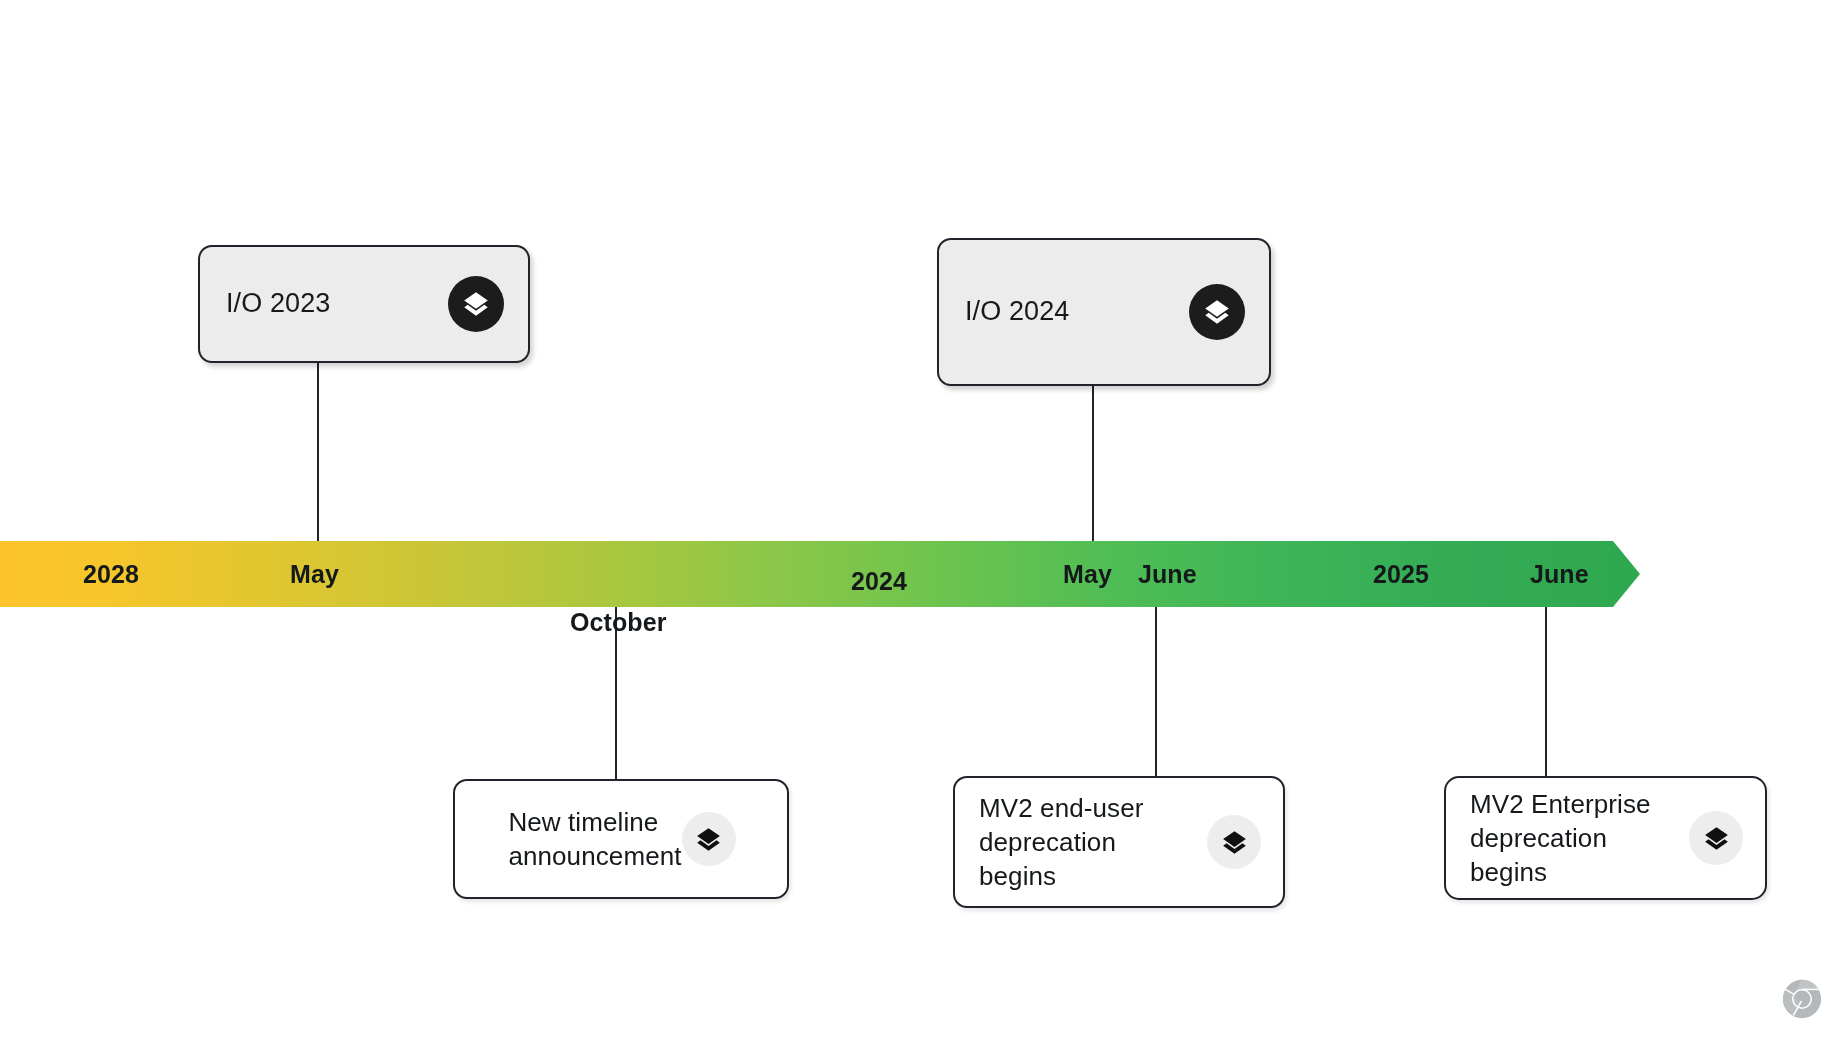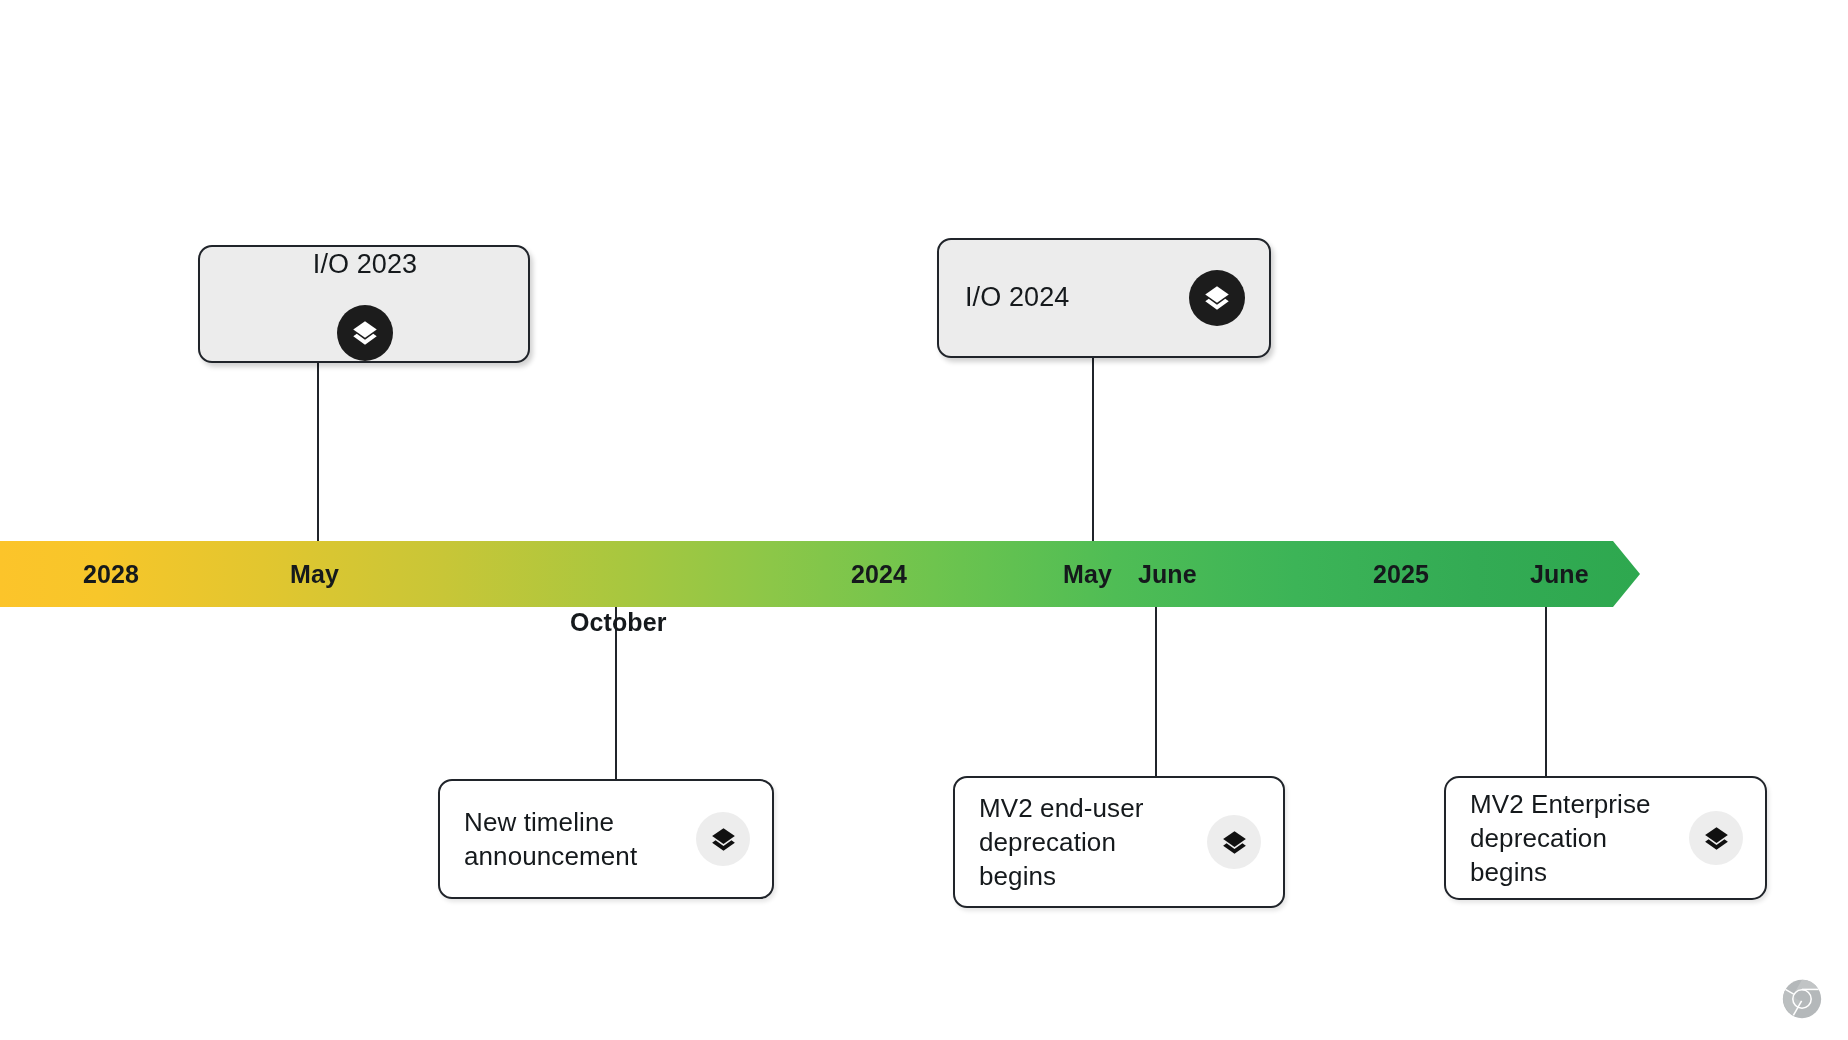--- a/index.html
+++ b/index.html
@@ -143,49 +143,49 @@
       <div class="connector" style="left: 1545px; top: 607px; height: 169px;"></div>
     </div>
 
   <div class="timeline-bar">
     <div class="bar-shape"></div>
   </div>
   <div id="tick-labels">
       <div class="tick-label" style="left: 83px;">2028</div>
       <div class="tick-label" style="left: 290px;">May</div>
       <div class="tick-label" style="left: 570px; margin-top: 48px;">October</div>
-      <div class="tick-label" style="left: 851px;">2024</div>
+      <div class="tick-label" style="left: 851px; margin-top: 7px;">2024</div>
       <div class="tick-label" style="left: 1063px;">May</div>
       <div class="tick-label" style="left: 1138px;">June</div>
       <div class="tick-label" style="left: 1373px;">2025</div>
       <div class="tick-label" style="left: 1530px;">June</div>
     </div>
 
   <div id="cards-above">
-      <div class="card top" style="left: 198px; top: 245px; width: 332px; height: 118px; flex-direction: column;">
+      <div class="card top" style="left: 198px; top: 245px; width: 332px; height: 118px;">
         <div class="card-label">I/O 2023</div>
         <div class="icon-badge dark">
           <svg viewBox="0 0 24 24" width="30" height="30" aria-hidden="true">
             <path d="M12 2.6 L21.4 9.2 L12 15.8 L2.6 9.2 Z" fill="#ffffff"></path>
             <path d="M12 21.4 L2.6 14.6 L5.4 12.6 L12 17.3 L18.6 12.6 L21.4 14.6 Z" fill="#ffffff"></path>
           </svg>
         </div>
       </div>
-      <div class="card top" style="left: 937px; top: 238px; width: 334px; height: 120px;">
+      <div class="card top" style="left: 937px; top: 238px; width: 334px; height: 148px;">
         <div class="card-label">I/O 2024</div>
         <div class="icon-badge dark">
           <svg viewBox="0 0 24 24" width="30" height="30" aria-hidden="true">
             <path d="M12 2.6 L21.4 9.2 L12 15.8 L2.6 9.2 Z" fill="#ffffff"></path>
             <path d="M12 21.4 L2.6 14.6 L5.4 12.6 L12 17.3 L18.6 12.6 L21.4 14.6 Z" fill="#ffffff"></path>
           </svg>
         </div>
       </div>
     </div>
   <div id="cards-below">
-      <div class="card bottom" style="left: 438px; top: 779px; width: 336px; height: 120px;">
+      <div class="card bottom" style="left: 453px; top: 779px; width: 336px; height: 120px; justify-content: center;">
         <div class="card-label">New timeline
 announcement</div>
         <div class="icon-badge light">
           <svg viewBox="0 0 24 24" width="29" height="29" aria-hidden="true">
             <path d="M12 2.6 L21.4 9.2 L12 15.8 L2.6 9.2 Z" fill="#101010"></path>
             <path d="M12 21.4 L2.6 14.6 L5.4 12.6 L12 17.3 L18.6 12.6 L21.4 14.6 Z" fill="#101010"></path>
           </svg>
         </div>
       </div>
       <div class="card bottom" style="left: 953px; top: 776px; width: 332px; height: 132px;">

